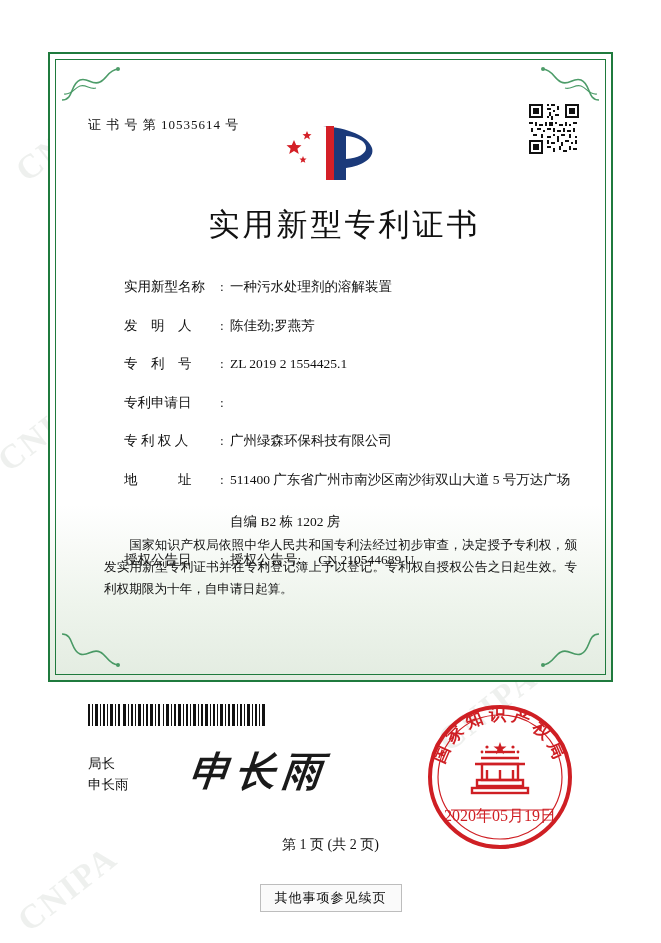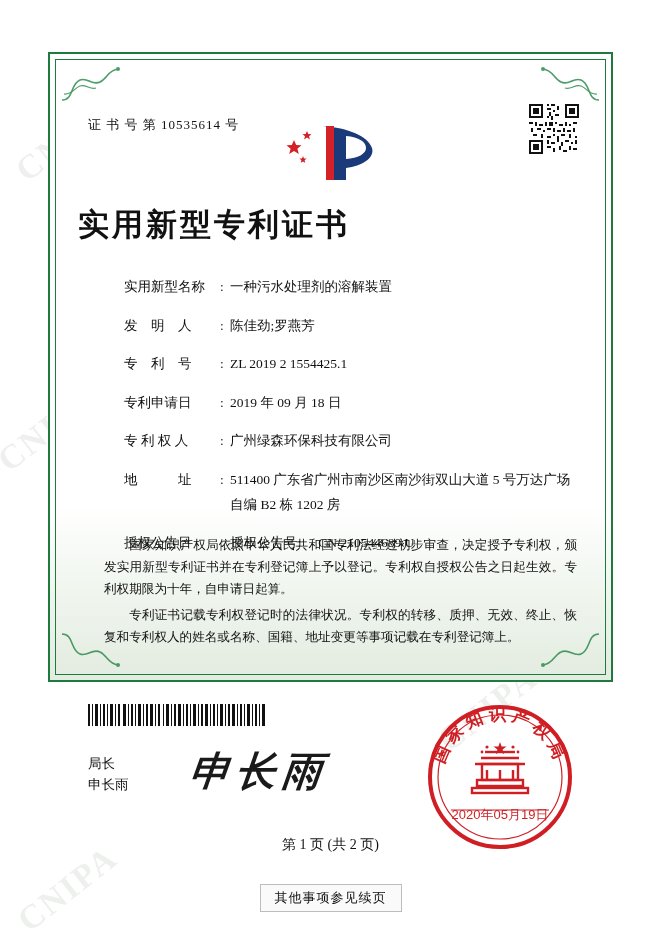--- a/index.html
+++ b/index.html
@@ -98,22 +98,23 @@
     height: 72px;
     display: flex;
     justify-content: center;
     align-items: center;
   }
 
   .title {
     position: absolute;
     left: 0; right: 0;
     top: 150px;
+    text-align: center;
     font-size: 31px;
-    font-weight: bold;
+    font-weight: normal;
     letter-spacing: 3px;
     font-family: "Liberation Serif", serif;
     color: #111;
     padding-left: 28px;
   }
 
   
   .fields {
     position: absolute;
     left: 38px;
@@ -136,21 +137,21 @@
     margin-left: 36px;
   }
   .row .colon { width: 10px; flex: 0 0 10px; }
   .row .value {
     flex: 1 1 auto;
     color: #111;
     font-family: "Liberation Serif", serif;
   }
   .row .value .sub {
     display: block;
-    margin-top: 3px;
+    margin-top: 20px;
   }
   .row.two-col .value { display: flex; }
   .row.two-col .value .first { width: 232px; flex: 0 0 232px; }
   .row.two-col .value .second-label { margin-right: 17px; }
 
   
   .paras {
     position: absolute;
     left: 38px;
     right: 34px;
@@ -204,22 +205,22 @@
     width: 150px;
     height: 150px;
   }
   .seal .seal-date {
     position: absolute;
     left: 0;
     right: 0;
     top: 104px;
     text-align: center;
     color: #cf1f24;
-    font-size: 13px;
-    font-family: Liberation Sans, sans-serif;
+    font-size: 16px;
+    font-family: Liberation Serif, serif;
     letter-spacing: 0px;
   }
 
   
   .page-num {
     position: absolute;
     left: 0; right: 0;
     top: 782px;
     text-align: center;
     font-size: 14px;
@@ -379,21 +380,20 @@
 
     <div class="row">
       <div class="label">专　利　号</div>
       <div class="colon">:</div>
       <div class="value">ZL 2019 2 1554425.1</div>
     </div>
 
     <div class="row">
       <div class="label">专利申请日</div>
       <div class="colon">:</div>
-      <div class="value">2019 年 09 月 18 日</div>
     </div>
 
     <div class="row">
       <div class="label">专 利 权 人</div>
       <div class="colon">:</div>
       <div class="value">广州绿森环保科技有限公司</div>
     </div>
 
     <div class="row">
       <div class="label">地　　　址</div>
@@ -410,21 +410,20 @@
       <div class="value">
         <span class="second-label">授权公告号:</span>
         <span>CN 210544689 U</span>
       </div>
     </div>
 
   </div>
 
   <div class="paras">
     <p>国家知识产权局依照中华人民共和国专利法经过初步审查，决定授予专利权，颁发实用新型专利证书并在专利登记簿上予以登记。专利权自授权公告之日起生效。专利权期限为十年，自申请日起算。</p>
-    <p>专利证书记载专利权登记时的法律状况。专利权的转移、质押、无效、终止、恢复和专利权人的姓名或名称、国籍、地址变更等事项记载在专利登记簿上。</p>
   </div>
 
   <svg class="barcode" viewBox="0 0 178 22" preserveAspectRatio="none">
     <g fill="#111111">
       <rect x="0" y="0" width="2" height="22"></rect>
         <rect x="4" y="0" width="1" height="22"></rect>
       <rect x="7" y="0" width="3" height="22"></rect>
         <rect x="12" y="0" width="1" height="22"></rect>
       <rect x="15" y="0" width="2" height="22"></rect>
         <rect x="19" y="0" width="1" height="22"></rect>

